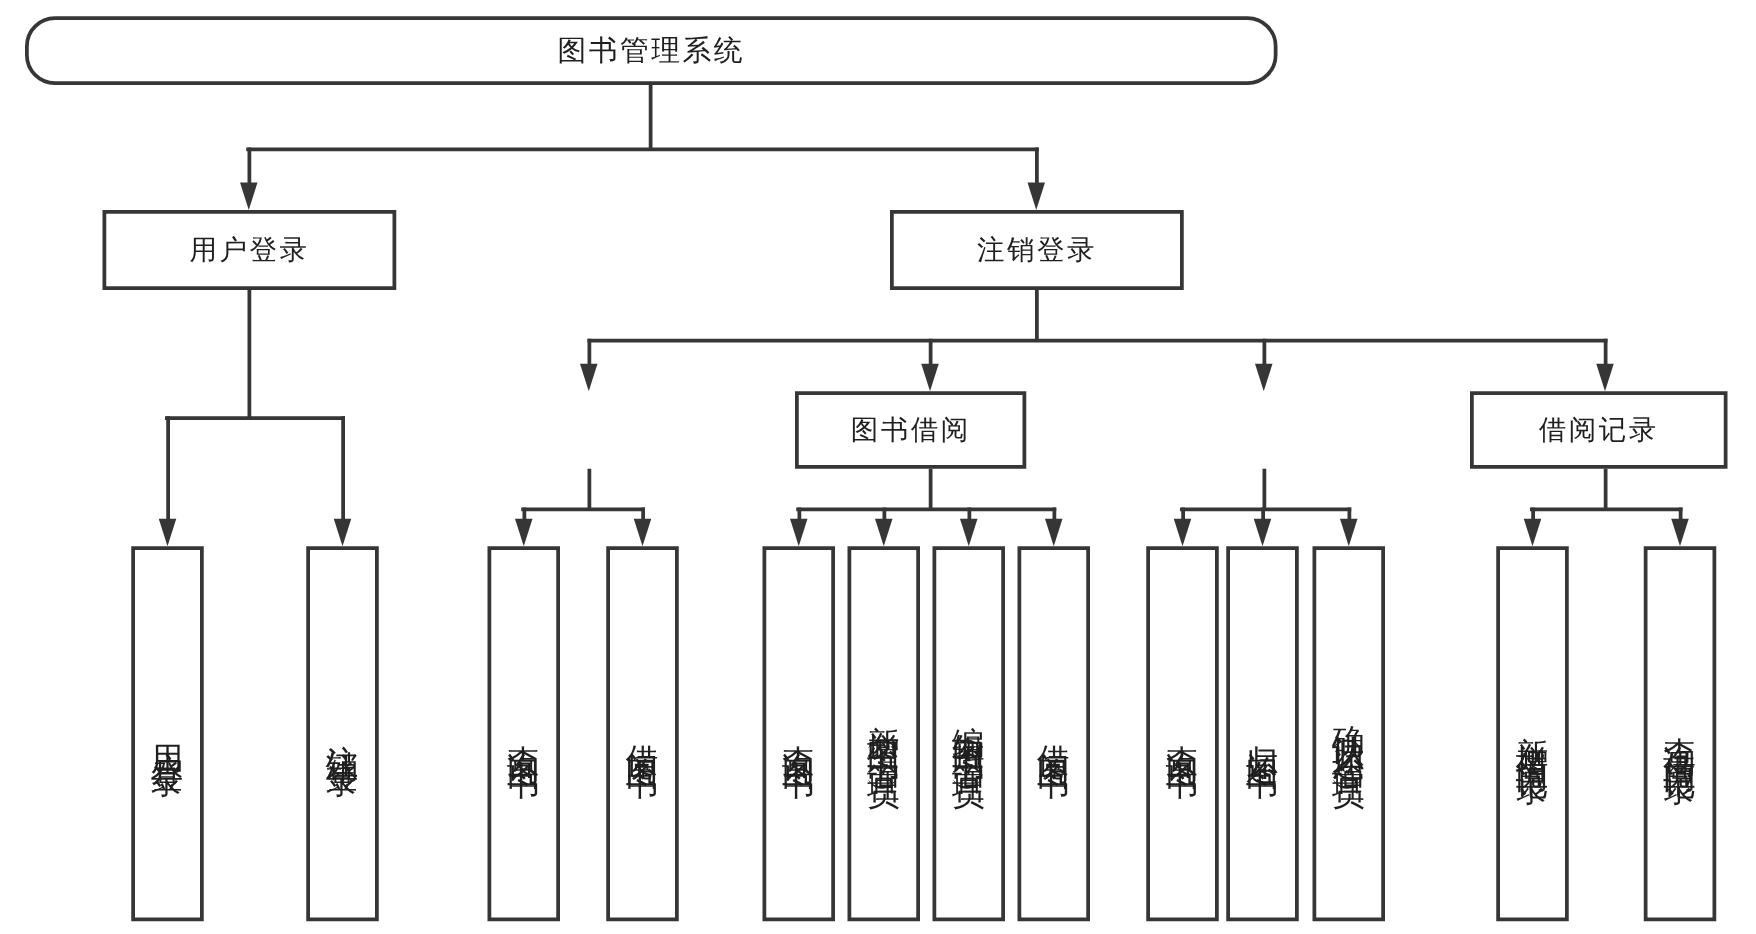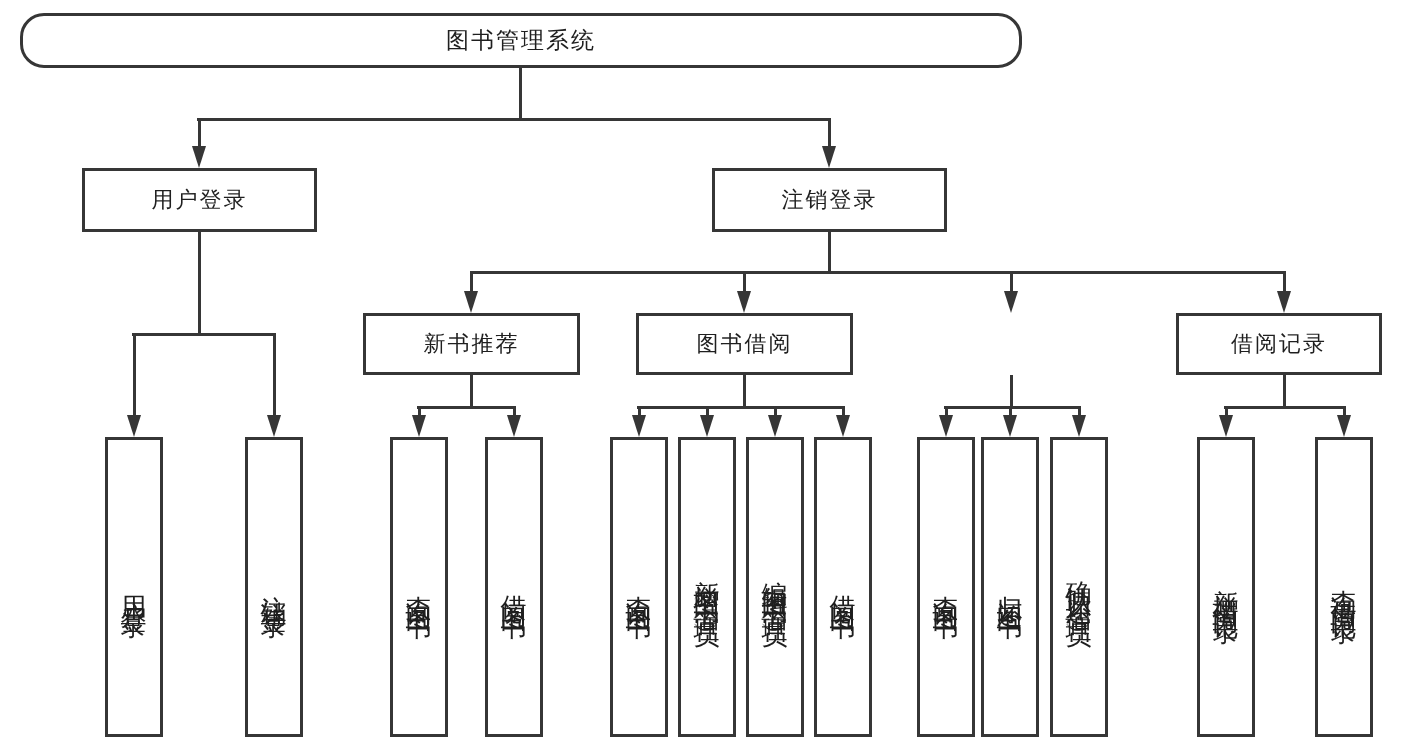--- a/index.html
+++ b/index.html
@@ -44,24 +44,21 @@
     <span>图书管理系统</span>
   </div>
 
   <div class="box node" style="left:82px;top:168px;width:235px;height:64px;">
     <span>用户登录</span>
   </div>
   <div class="box node" style="left:712px;top:168px;width:235px;height:64px;">
     <span>注销登录</span>
   </div>
 
-  <div class="box node" style="left:363px;top:313px;width:217px;height:62px;">
-    <span>新书推荐</span>
-  </div>
-  <div class="box node" style="left:636px;top:313px;width:217px;height:62px;">
+  <div class="box node" style="left:636px;top:313px;width:185px;height:62px;">
     <span>图书借阅</span>
   </div>
   <div class="box node" style="left:1176px;top:313px;width:206px;height:62px;align-items:center;">
     <span>借阅记录</span>
   </div>
 
   <div class="box leaf" style="left:105px;top:437px;width:58px;height:300px;">
     <span class="vtext">用户登录</span>
   </div>
   <div class="box leaf" style="left:245px;top:437px;width:58px;height:300px;">

